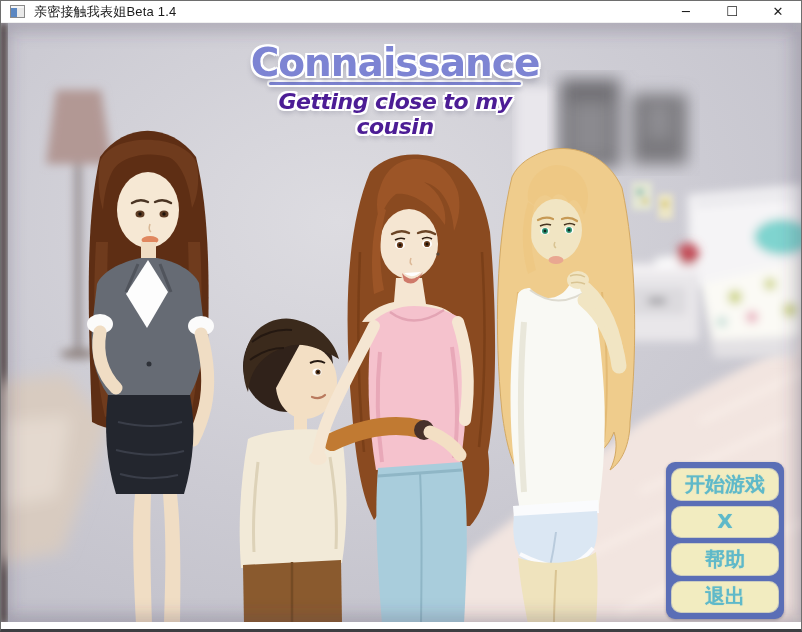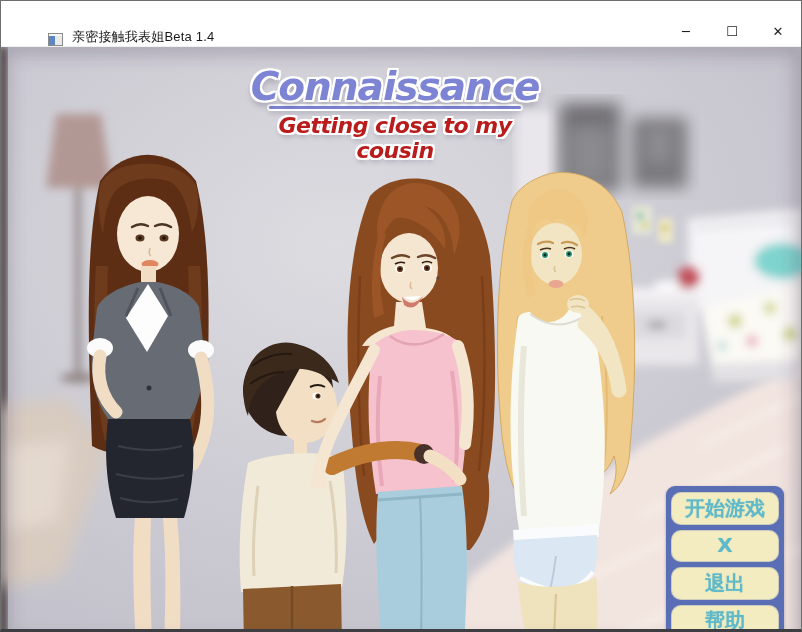--- a/index.html
+++ b/index.html
@@ -3,56 +3,55 @@
 <meta charset="utf-8">
 <style>
   * { margin:0; padding:0; box-sizing:border-box; }
   html,body { background:#9a9a9a; font-family:"Liberation Sans", sans-serif; }
   .window {
     position:relative; width:802px; height:632px; background:#fff;
     border:1px solid #6e6e6e; border-bottom:3px solid #3e3e42; overflow:hidden;
   }
   
   .titlebar {
-    height:46px; background:#ffffff; display:flex; align-items:flex-end;
+    height:22px; background:#ffffff; display:flex; align-items:center;
     border-bottom:1px solid #f0f0f0;
-    padding-left:38px;
   }
   .app-icon {
     width:15px; height:13px; margin:0 9px 0 9px; border:1px solid #8a8a8a;
     background:linear-gradient(to right,#5b87c2 0 45%, #e9e9e9 45% 100%);
     box-shadow: inset 0 2px 0 #f5f5f5; flex:0 0 auto;
   }
   .win-title { font-size:13px; color:#1a1a1a; letter-spacing:0.2px; }
   .controls { margin-left:auto; display:flex; height:30px; }
   .ctrl {
     width:46px; height:30px; display:flex; align-items:center; justify-content:center;
     font-size:13px; color:#1f1f1f; cursor:default; background:transparent; border:none;
     font-family:"DejaVu Sans", sans-serif;
   }
   
   .scene { position:relative; width:800px; height:599px; overflow:hidden; background:#cbcad2; }
   .scene svg { display:block; }
   
   .titles { position:absolute; left:246px; top:18px; width:296px; text-align:center; pointer-events:none; }
   .game-title {
     display:inline-block; position:relative;
-    font-family:"DejaVu Sans", sans-serif; font-style:italic; font-weight:bold;
+    font-family:"DejaVu Sans", sans-serif; font-weight:bold;
     font-size:39px; line-height:44px; color:#7d84d3; letter-spacing:-1px;
     text-shadow:-2px -2px 0 #fff, 2px -2px 0 #fff, -2px 2px 0 #fff, 2px 2px 0 #fff,
                  0 -2px 0 #fff, 0 2px 0 #fff, -2px 0 0 #fff, 2px 0 0 #fff,
                  0 5px 6px rgba(60,60,90,.35);
   }
   .title-underline {
     width:252px; height:3px; margin:-3px auto 4px auto; background:#7d84d3;
     box-shadow:0 0 0 2px #ffffff, 0 4px 5px rgba(60,60,90,.3); border-radius:2px;
   }
   .game-subtitle {
     font-family:"DejaVu Sans", sans-serif; font-style:italic; font-weight:bold;
-    font-size:22px; color:#b91c1c; letter-spacing:-0.5px;
+    font-size:22px; color:#4c1d95; letter-spacing:-0.5px;
     text-shadow:-2px -2px 0 #fff, 2px -2px 0 #fff, -2px 2px 0 #fff, 2px 2px 0 #fff,
                  0 -2px 0 #fff, 0 2px 0 #fff, -2px 0 0 #fff, 2px 0 0 #fff,
                  0 4px 5px rgba(60,60,90,.3);
   }
   
   .menu-panel {
     position:absolute; left:665px; top:439px; width:118px; height:157px;
     background:#5a6eb6; border-radius:9px; padding:6px 5px;
     display:flex; flex-direction:column; gap:5px;
     box-shadow:0 1px 3px rgba(40,40,70,.35);
@@ -276,17 +275,17 @@
 
     <div class="titles">
       <div class="game-title">Connaissance</div>
       <div class="title-underline"></div>
       <div class="game-subtitle">Getting close to my cousin</div>
     </div>
 
     <div class="menu-panel">
       <button class="menu-btn">开始游戏</button>
       <button class="menu-btn">X</button>
+      <button class="menu-btn">帮助</button>
       <button class="menu-btn">退出</button>
-      <button class="menu-btn">帮助</button>
     </div>
   </div>
 </div>
 
 </body></html>

